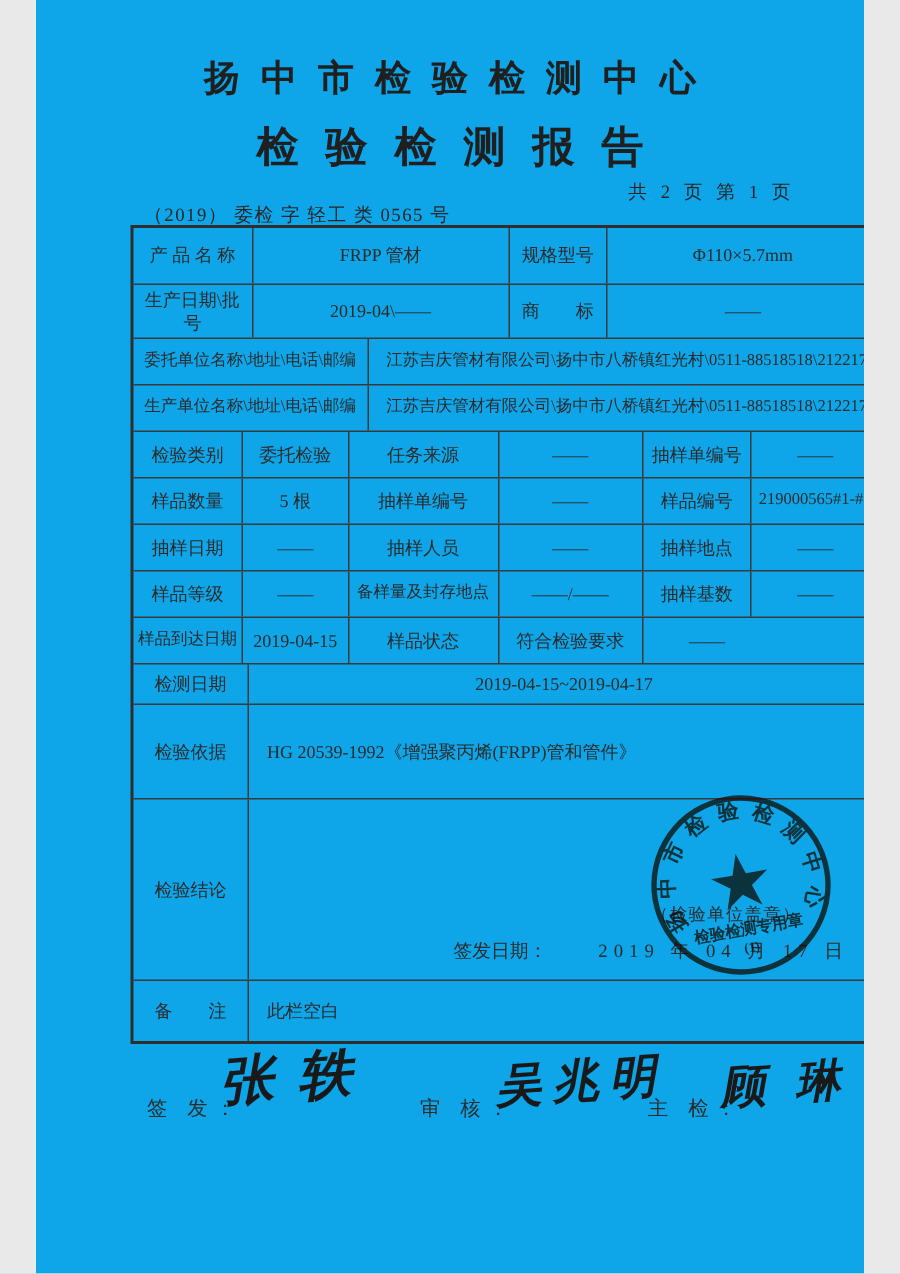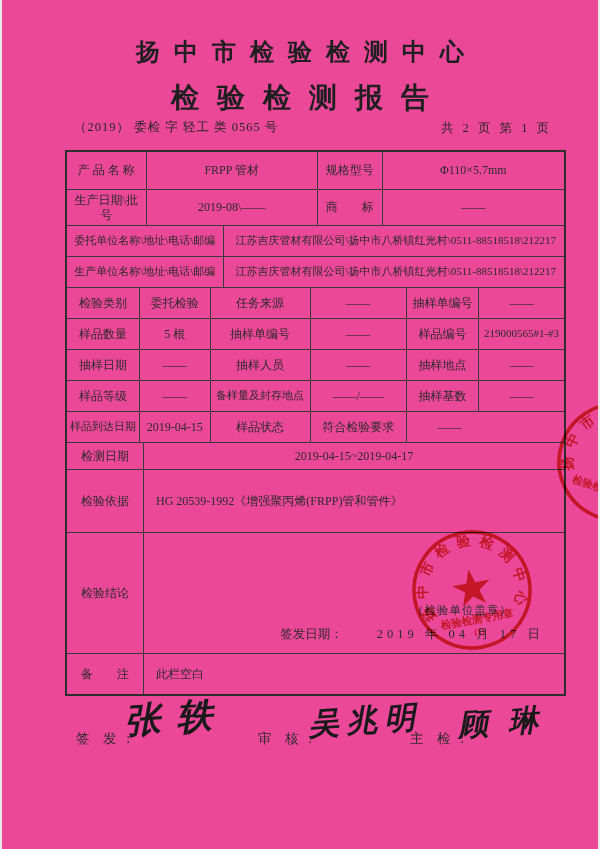--- a/index.html
+++ b/index.html
@@ -1,32 +1,32 @@
 <!DOCTYPE html>
 <html><head>
 <meta charset="utf-8">
 <style>
   * { margin:0; padding:0; box-sizing:border-box; }
   html,body { background:#e9e9e9; }
   .page {
-    position:relative; width:596px; height:849px; margin:0 auto;
-    background:#ec4899; overflow:hidden;
+    position:relative; width:552px; height:849px; margin:0 auto;
+    background:#0ea5e9; overflow:hidden;
     font-family:"Liberation Serif","DejaVu Serif",serif; color:#262626;
   }
   .org-title {
     position:absolute; top:36px; left:0; right:0; text-align:center;
     font-size:24px; font-weight:bold; letter-spacing:14px; text-indent:14px;
     color:#1f1f1f;
   }
   .report-title {
     position:absolute; top:79px; left:0; right:0; text-align:center;
     font-size:28px; font-weight:bold; letter-spacing:18px; text-indent:18px;
     color:#1f1f1f;
   }
-  .ref-line { position:absolute; top:119px; left:72px; font-size:12.5px; letter-spacing:1px; }
+  .ref-line { position:absolute; top:135px; left:72px; font-size:12.5px; letter-spacing:1px; }
   .page-info { position:absolute; top:120px; right:46px; font-size:12.5px; letter-spacing:3px; }
 
   .report-table {
     position:absolute; left:63px; top:150px; width:501px;
     border:2px solid #2e2e2e;
   }
   .trow { display:flex; border-bottom:1px solid #3a3a3a; }
   .trow:last-child { border-bottom:none; }
   .c {
     display:flex; align-items:center; justify-content:center;
@@ -80,21 +80,21 @@
 
     <div class="trow">
       <div class="c w16 h37">产 品 名 称</div>
       <div class="c w345 h37">FRPP 管材</div>
       <div class="c w13 h37">规格型号</div>
       <div class="c w365 h37">Φ110×5.7mm</div>
     </div>
 
     <div class="trow">
       <div class="c w16 h35">生产日期\批号</div>
-      <div class="c w345 h35">2019-08\——</div>
+      <div class="c w345 h35">2019-04\——</div>
       <div class="c w13 h35">商　　标</div>
       <div class="c w365 h35">——</div>
     </div>
 
     <div class="trow">
       <div class="c w315 h30 small">委托单位名称\地址\电话\邮编</div>
       <div class="c w685 h30 small left">江苏吉庆管材有限公司\扬中市八桥镇红光村\0511-88518518\212217</div>
     </div>
 
     <div class="trow">

